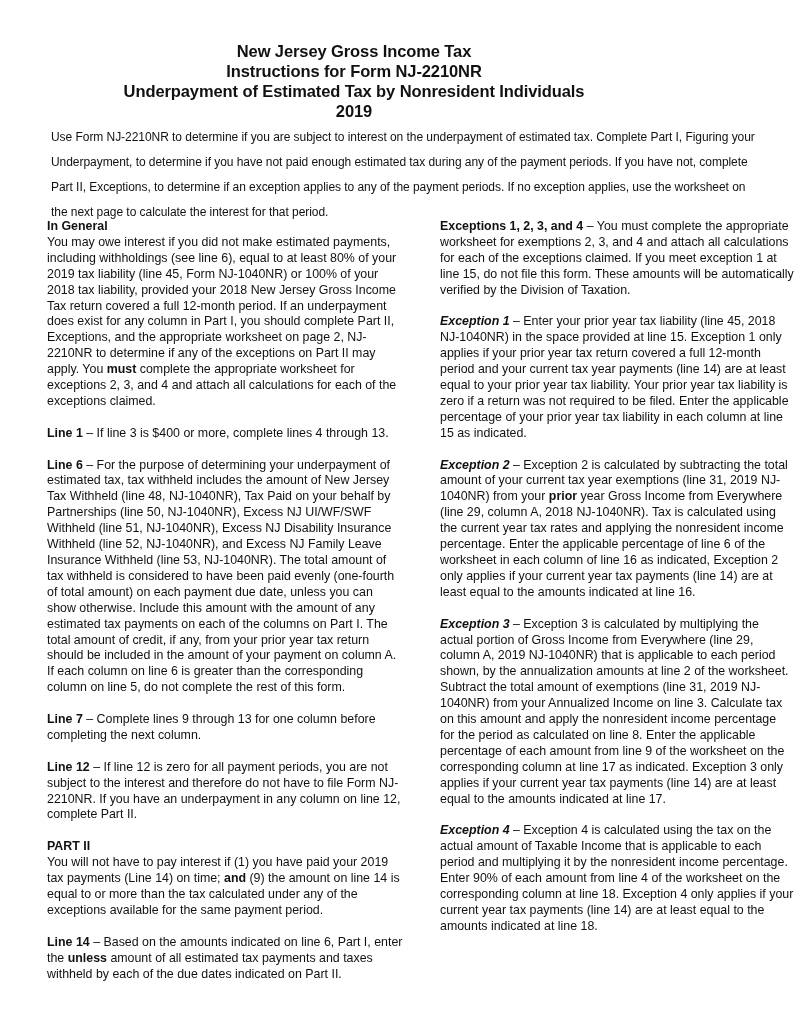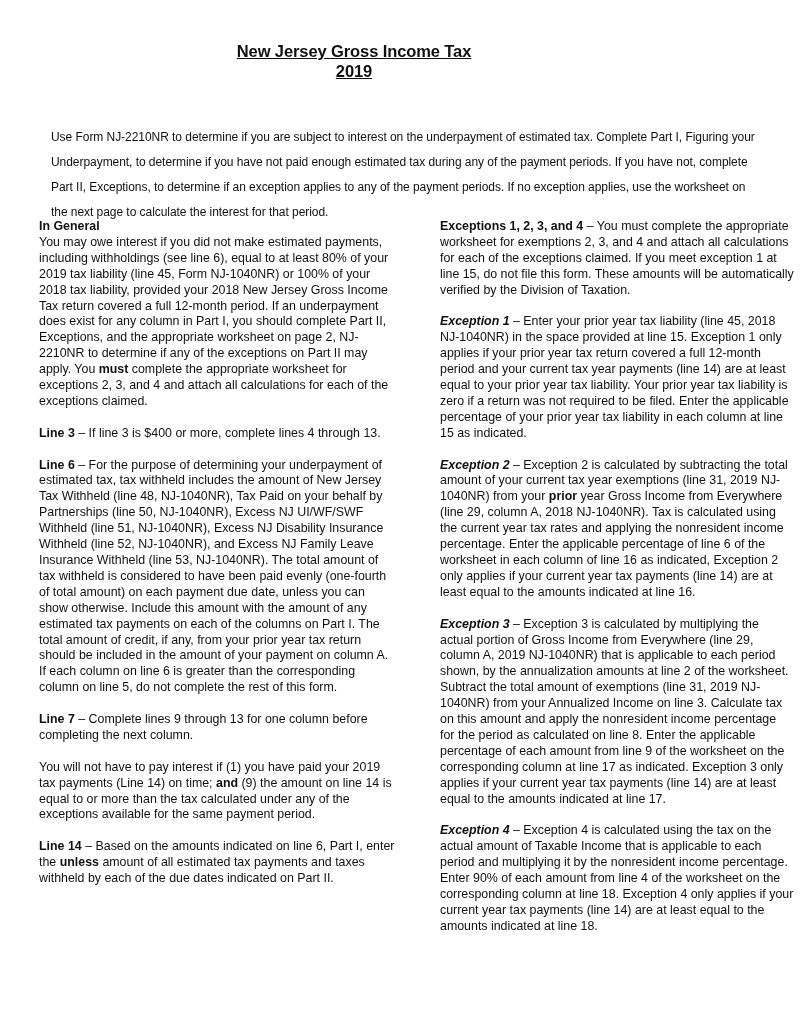--- a/index.html
+++ b/index.html
@@ -14,21 +14,20 @@
       overflow: hidden;
       font-family: "Liberation Sans", sans-serif;
       color: #111111;
     }
     .title-block {
       position: absolute;
       top: 41px;
       left: 0;
       width: 708px;
       text-align: center;
-      text-decoration: underline;
     }
     .title-line {
       font-family: "Liberation Sans", sans-serif;
       font-weight: bold;
       font-size: 16.5px;
       line-height: 20px;
       margin: 0;
       letter-spacing: -0.1px;
     }
     .intro {
@@ -41,21 +40,21 @@
       margin: 4px;
       letter-spacing: -0.05px;
     }
     .col {
       position: absolute;
       top: 219px;
       width: 356px;
       font-size: 12.4px;
       line-height: 15.9px;
     }
-    .col-left { left: 39px; }
+    .col-left { left: 47px; }
     .col-right { left: 440px; width: 354px; }
     .section {
       margin: 0 0 15.9px 0;
     }
     .heading {
       font-weight: bold;
       display: block;
     }
     .lead {
       font-weight: bold;
@@ -65,46 +64,52 @@
       font-style: italic;
     }
     .b { font-weight: bold; }
     p { margin: 0; }
   </style>
 </head>
 <body>
 
 <div class="title-block">
   <p class="title-line">New Jersey Gross Income Tax</p>
+  <p class="title-line">Instructions for Form NJ-2210NR</p>
+  <p class="title-line">Underpayment of Estimated Tax by Nonresident Individuals</p>
   <p class="title-line">2019</p>
 </div>
 
 <p class="intro">Use Form NJ-2210NR to determine if you are subject to interest on the underpayment of estimated tax. Complete Part I, Figuring your Underpayment, to determine if you have not paid enough estimated tax during any of the payment periods. If you have not, complete Part II, Exceptions, to determine if an exception applies to any of the payment periods. If no exception applies, use the worksheet on the next page to calculate the interest for that period.</p>
 
 <div class="col col-left">
 
   <div class="section">
     <span class="heading">In General</span>
     <p><span>You may owe interest if you did not make estimated payments, including withholdings (see line 6), equal to at least 80% of your 2019 tax liability (line 45, Form NJ-1040NR) or 100% of your 2018 tax liability, provided your 2018 New Jersey Gross Income Tax return covered a full 12-month period. If an underpayment does exist for any column in Part I, you should complete Part II, Exceptions, and the appropriate worksheet on page 2, NJ-2210NR to determine if any of the exceptions on Part II may apply. You </span><span class="b">must</span><span> complete the appropriate worksheet for exceptions 2, 3, and 4 and attach all calculations for each of the exceptions claimed.</span></p>
   </div>
 
   <div class="section">
-    <p><span class="lead">Line 3</span><span> – If line 3 is $400 or more, complete lines 4 through 13.</span></p>
+    <p><span class="lead">Line 1</span><span> – If line 3 is $400 or more, complete lines 4 through 13.</span></p>
   </div>
 
   <div class="section">
     <p><span class="lead">Line 6</span><span> – For the purpose of determining your underpayment of estimated tax, tax withheld includes the amount of New Jersey Tax Withheld (line 48, NJ-1040NR), Tax Paid on your behalf by Partnerships (line 50, NJ-1040NR), Excess NJ UI/WF/SWF Withheld (line 51, NJ-1040NR), Excess NJ Disability Insurance Withheld (line 52, NJ-1040NR), and Excess NJ Family Leave Insurance Withheld (line 53, NJ-1040NR). The total amount of tax withheld is considered to have been paid evenly (one-fourth of total amount) on each payment due date, unless you can show otherwise. Include this amount with the amount of any estimated tax payments on each of the columns on Part I. The total amount of credit, if any, from your prior year tax return should be included in the amount of your payment on column A. If each column on line 6 is greater than the corresponding column on line 5, do not complete the rest of this form.</span></p>
   </div>
 
   <div class="section">
     <p><span class="lead">Line 7</span><span> – Complete lines 9 through 13 for one column before completing the next column.</span></p>
   </div>
 
+  <div class="section">
+    <p><span class="lead">Line 12</span><span> – If line 12 is zero for all payment periods, you are not subject to the interest and therefore do not have to file Form NJ-2210NR. If you have an underpayment in any column on line 12, complete Part II.</span></p>
+  </div>
 
   <div class="section">
+    <span class="heading">PART II</span>
     <p><span>You will not have to pay interest if (1) you have paid your 2019 tax payments (Line 14) on time; </span><span class="b">and</span><span> (9) the amount on line 14 is equal to or more than the tax calculated under any of the exceptions available for the same payment period.</span></p>
   </div>
 
   <div class="section">
     <p><span class="lead">Line 14</span><span> – Based on the amounts indicated on line 6, Part I, enter the </span><span class="b">unless</span><span> amount of all estimated tax payments and taxes withheld by each of the due dates indicated on Part II.</span></p>
   </div>
 
 </div>
 
 <div class="col col-right">

